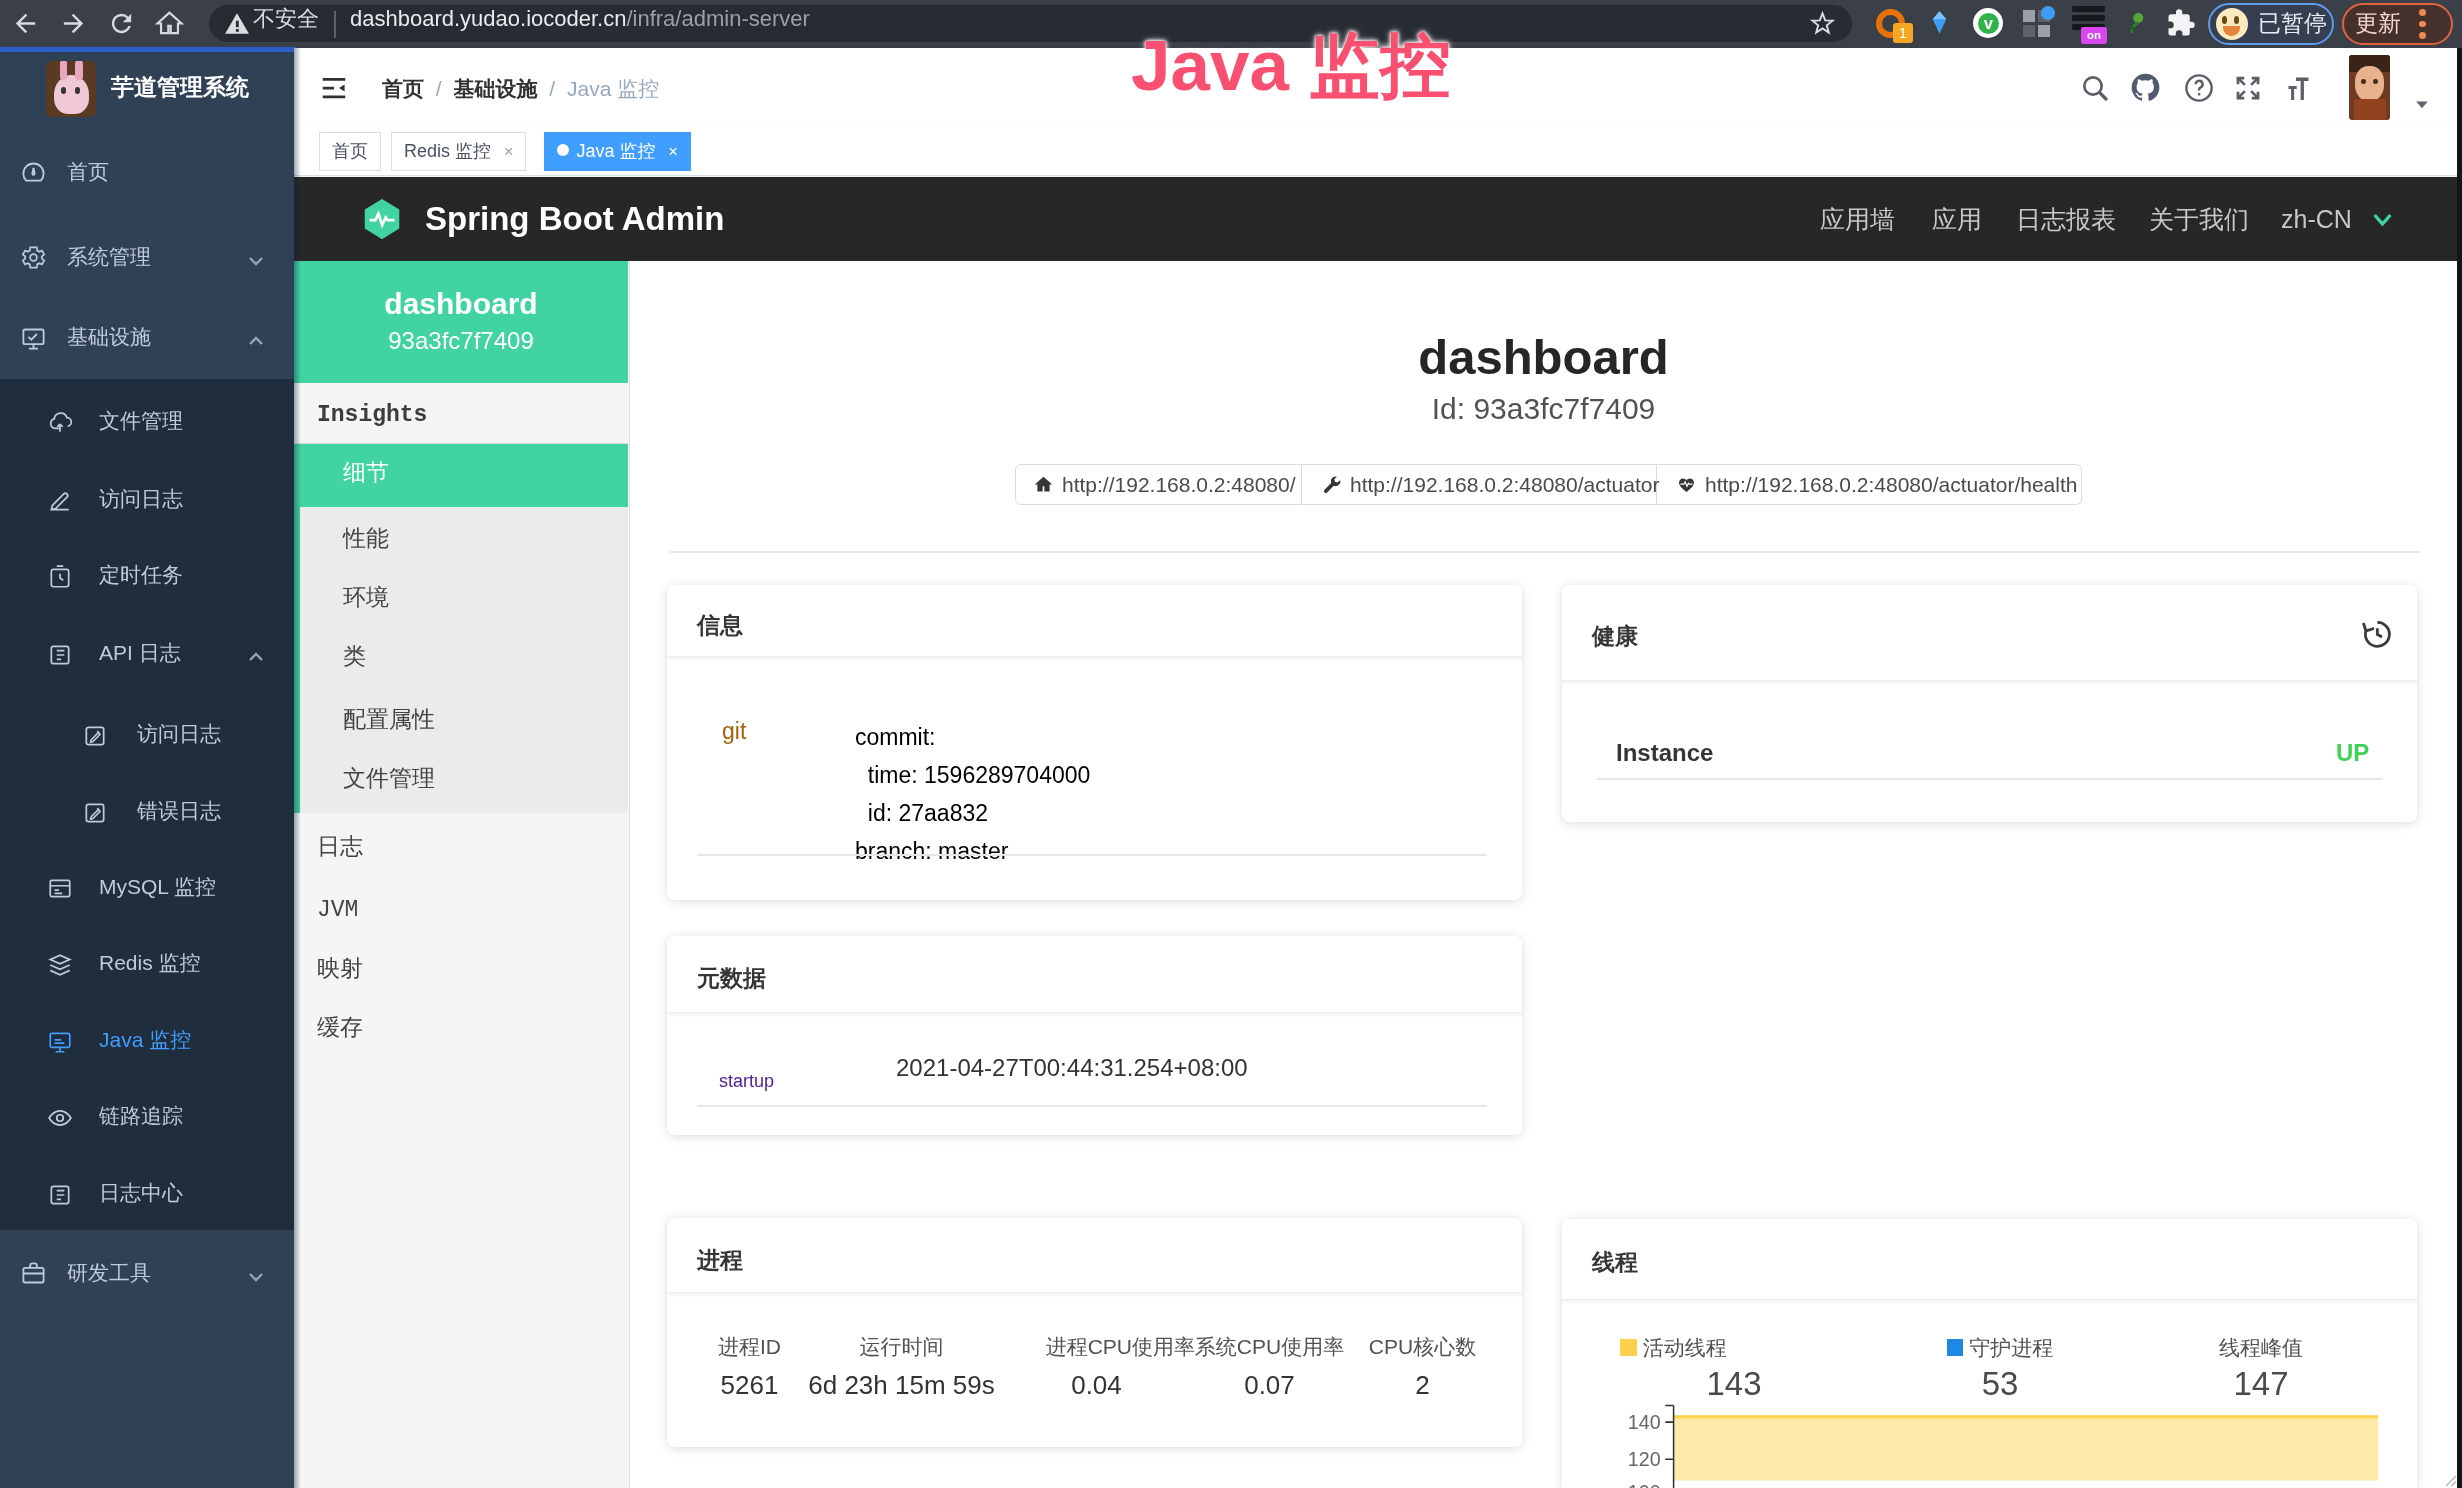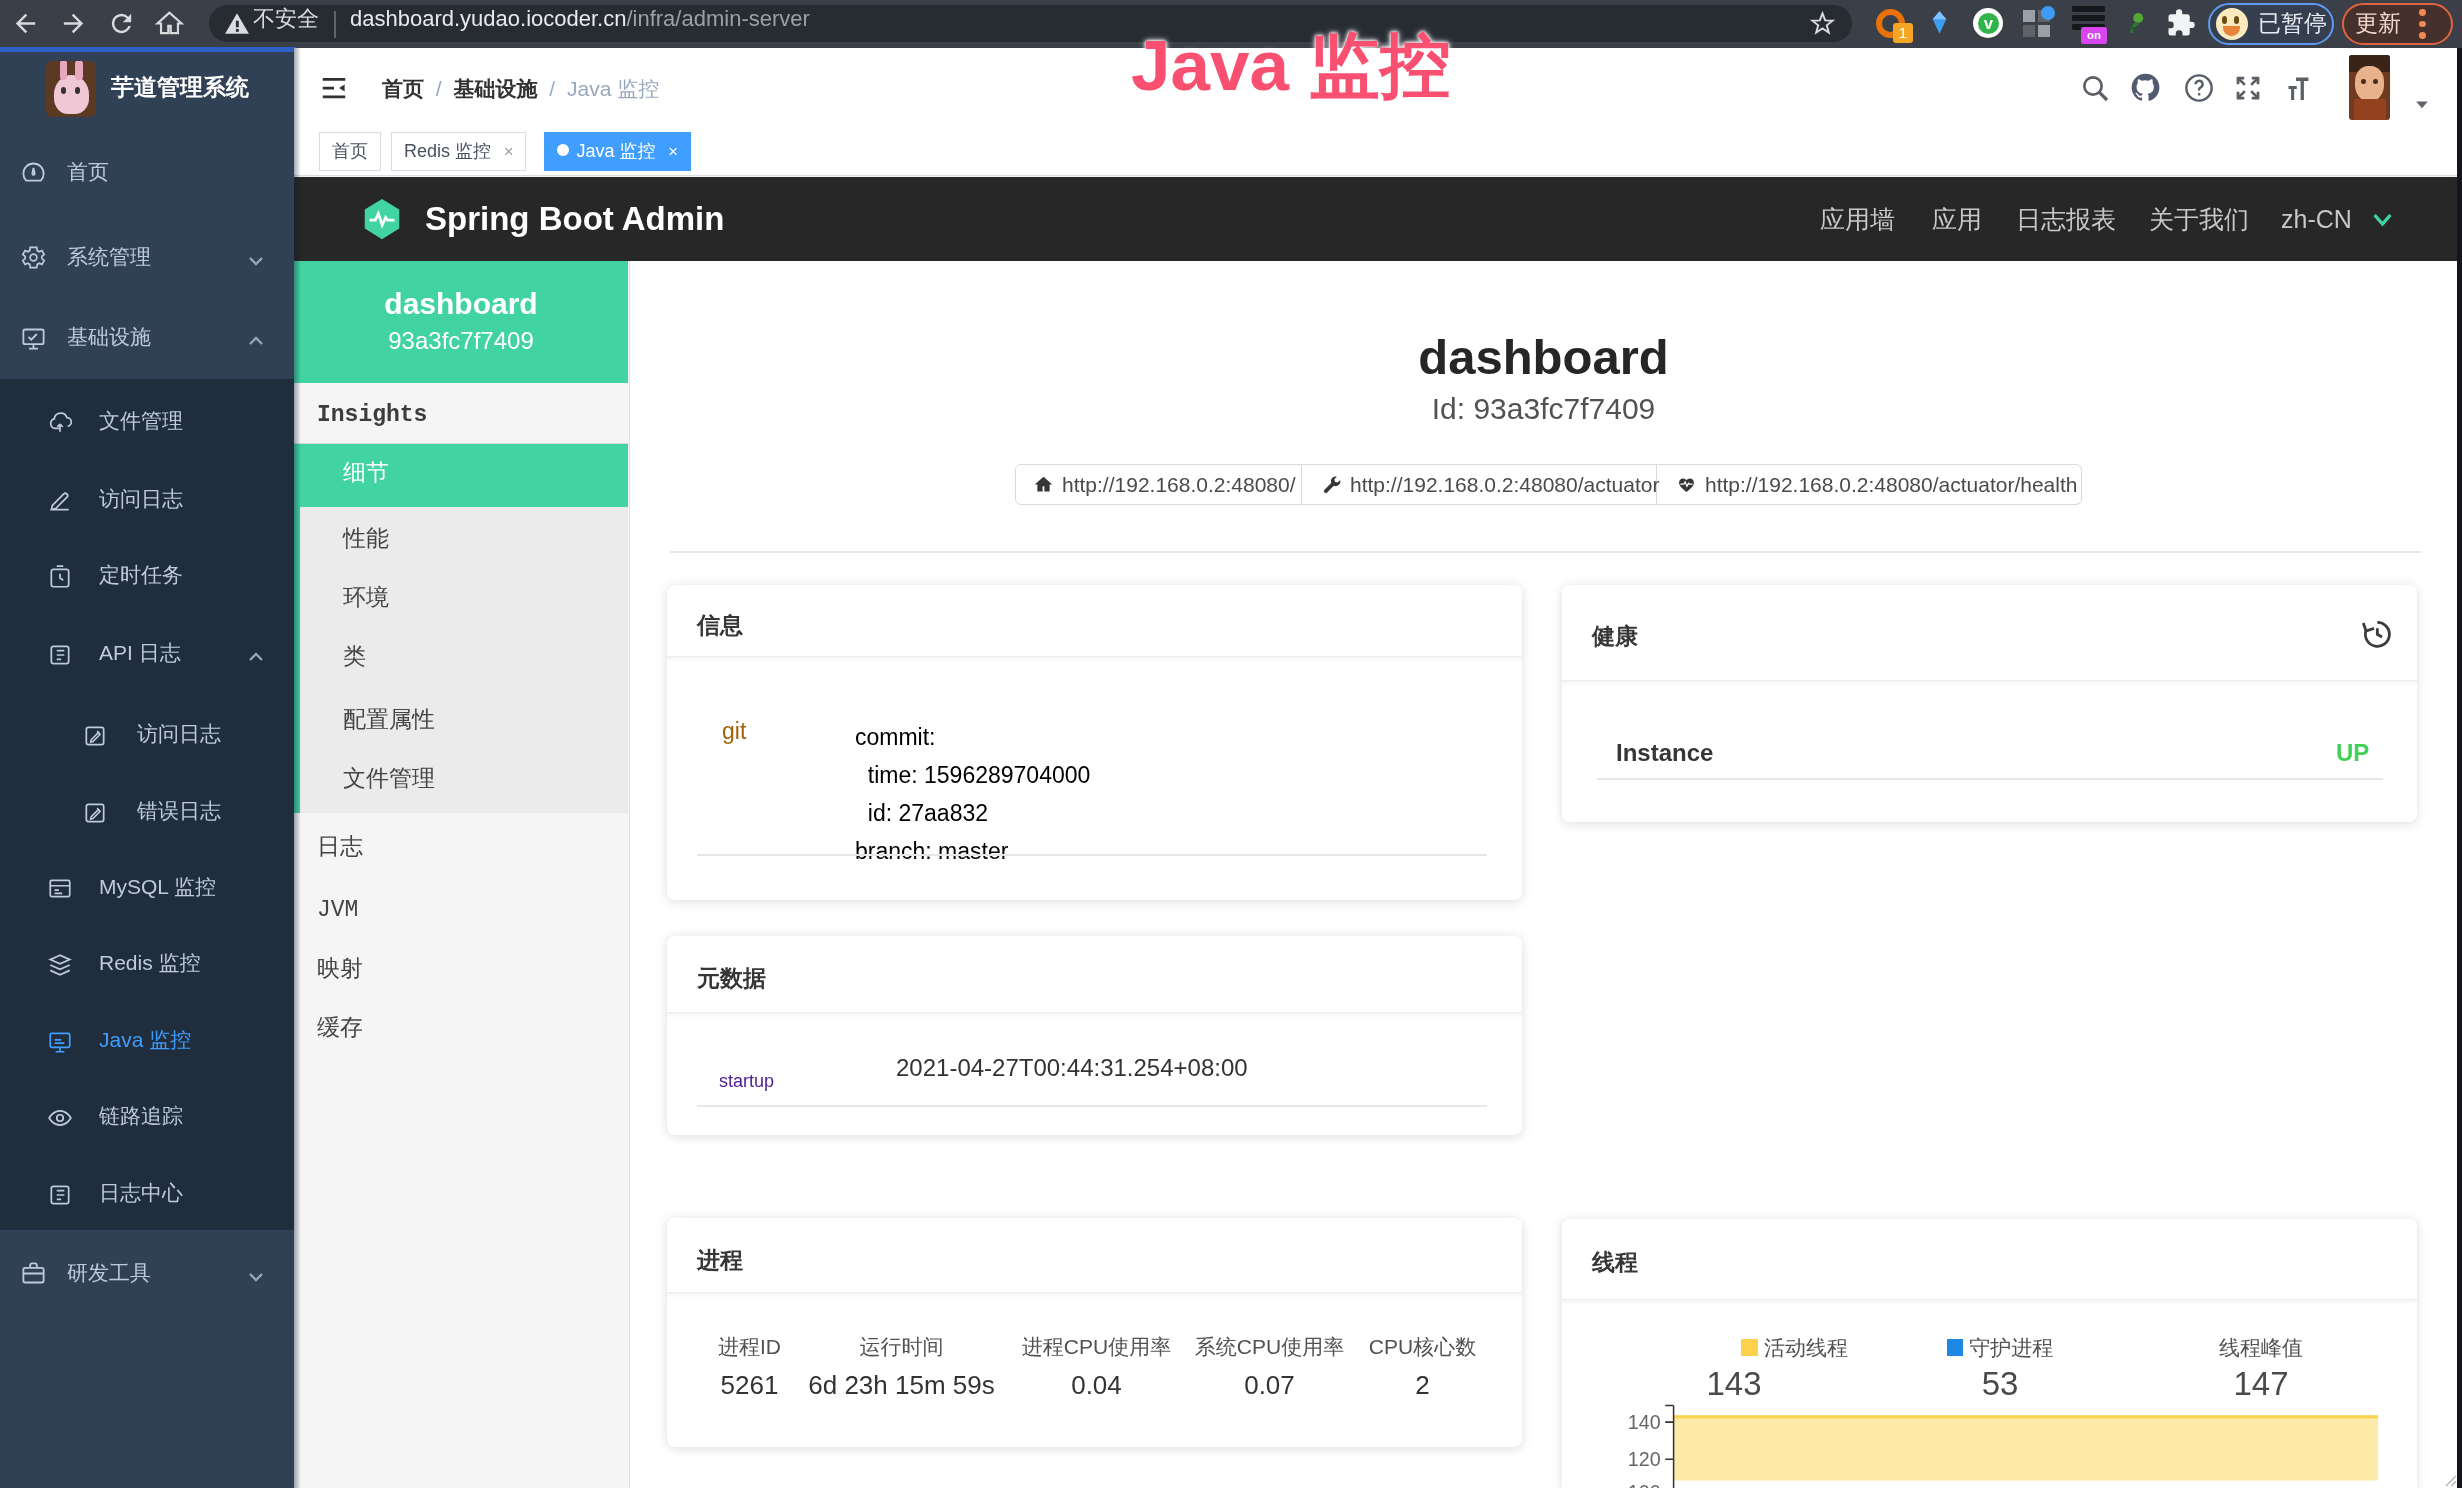--- a/index.html
+++ b/index.html
@@ -350,37 +350,37 @@
     <div class="abs" style="left:774px;top:154px;font-size:24px;font-weight:700;color:#40d159">UP</div>
     <div class="rowline" style="left:35px;top:193px;width:786px"></div>
   </div>
 
   <div class="card" style="left:667px;top:1218px;width:855px;height:229px">
     <div class="cardhead" style="height:75px"></div>
     <div class="ctitle" style="top:27px">进程</div>
     <div class="abs" style="left:0;top:115px;width:100%">
       <span class="abs" style="left:22px;width:121px;text-align:center;font-size:21px;color:#525252">进程ID</span>
       <span class="abs" style="left:136px;width:197px;text-align:center;font-size:21px;color:#525252">运行时间</span>
-      <span class="abs" style="left:331px;width:197px;text-align:center;font-size:21px;color:#525252">进程CPU使用率</span>
+      <span class="abs" style="left:331px;width:197px;text-align:right;font-size:21px;color:#525252">进程CPU使用率</span>
       <span class="abs" style="left:504px;width:197px;text-align:center;font-size:21px;color:#525252">系统CPU使用率</span>
       <span class="abs" style="left:657px;width:197px;text-align:center;font-size:21px;color:#525252">CPU核心数</span>
     </div>
     <div class="abs" style="left:0;top:152px;width:100%">
       <span class="abs" style="left:22px;width:121px;text-align:center;font-size:26px;color:#333">5261</span>
       <span class="abs" style="left:136px;width:197px;text-align:center;font-size:26px;color:#333">6d 23h 15m 59s</span>
       <span class="abs" style="left:331px;width:197px;text-align:center;font-size:26px;color:#333">0.04</span>
       <span class="abs" style="left:504px;width:197px;text-align:center;font-size:26px;color:#333">0.07</span>
       <span class="abs" style="left:657px;width:197px;text-align:center;font-size:26px;color:#333">2</span>
     </div>
   </div>
 
   <div class="card" style="left:1562px;top:1219px;width:855px;height:270px;border-radius:7.6px 7.6px 0 0">
     <div class="cardhead" style="height:81px"></div>
     <div class="ctitle" style="top:28px">线程</div>
-    <div class="abs" style="left:58px;top:115px;width:228px;text-align:right;font-size:21px;color:#525252"><span style="display:inline-block;width:16.7px;height:16.7px;background:#fdd14b;vertical-align:-0.8px;margin-right:6px"></span>活动线程</div>
+    <div class="abs" style="left:58px;top:115px;width:228px;text-align:left;font-size:21px;color:#525252"><span style="display:inline-block;width:16.7px;height:16.7px;background:#fdd14b;vertical-align:-0.8px;margin-right:6px"></span>活动线程</div>
     <div class="abs" style="left:324px;top:115px;width:228px;text-align:center;font-size:21px;color:#525252"><span style="display:inline-block;width:16.7px;height:16.7px;background:#1e88e5;vertical-align:-0.8px;margin-right:6px"></span>守护进程</div>
     <div class="abs" style="left:585px;top:115px;width:228px;text-align:center;font-size:21px;color:#525252">线程峰值</div>
     <div class="abs" style="left:58px;top:148px;width:228px;text-align:center;font-size:33px;line-height:33px;color:#4a4a4a">143</div>
     <div class="abs" style="left:324px;top:148px;width:228px;text-align:center;font-size:33px;line-height:33px;color:#4a4a4a">53</div>
     <div class="abs" style="left:585px;top:148px;width:228px;text-align:center;font-size:33px;line-height:33px;color:#4a4a4a">147</div>
   </div>
   <svg class="abs" style="left:1597px;top:1400px" width="819" height="89" viewBox="0 0 1080 117">
     <rect x="101" y="20" width="929" height="86" fill="#fdeaa8"></rect>
     <rect x="101" y="20" width="929" height="4" fill="#fbd34e"></rect>
     <path d="M101 7 L101 117 M90 7 L101 7 M90 29 L101 29 M90 78 L101 78" stroke="#333" stroke-width="2" fill="none"></path>

